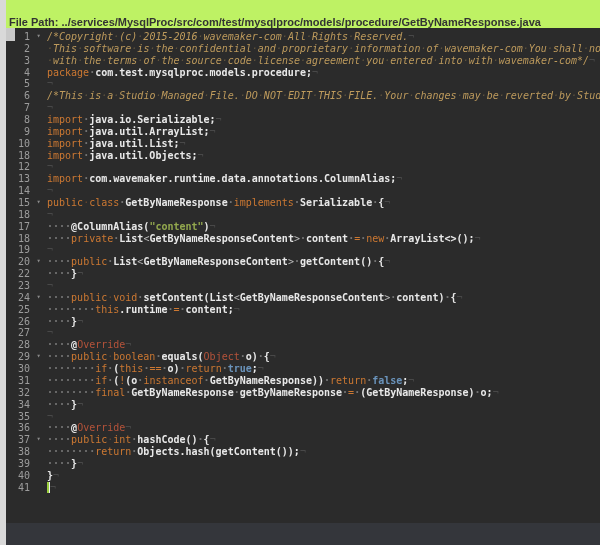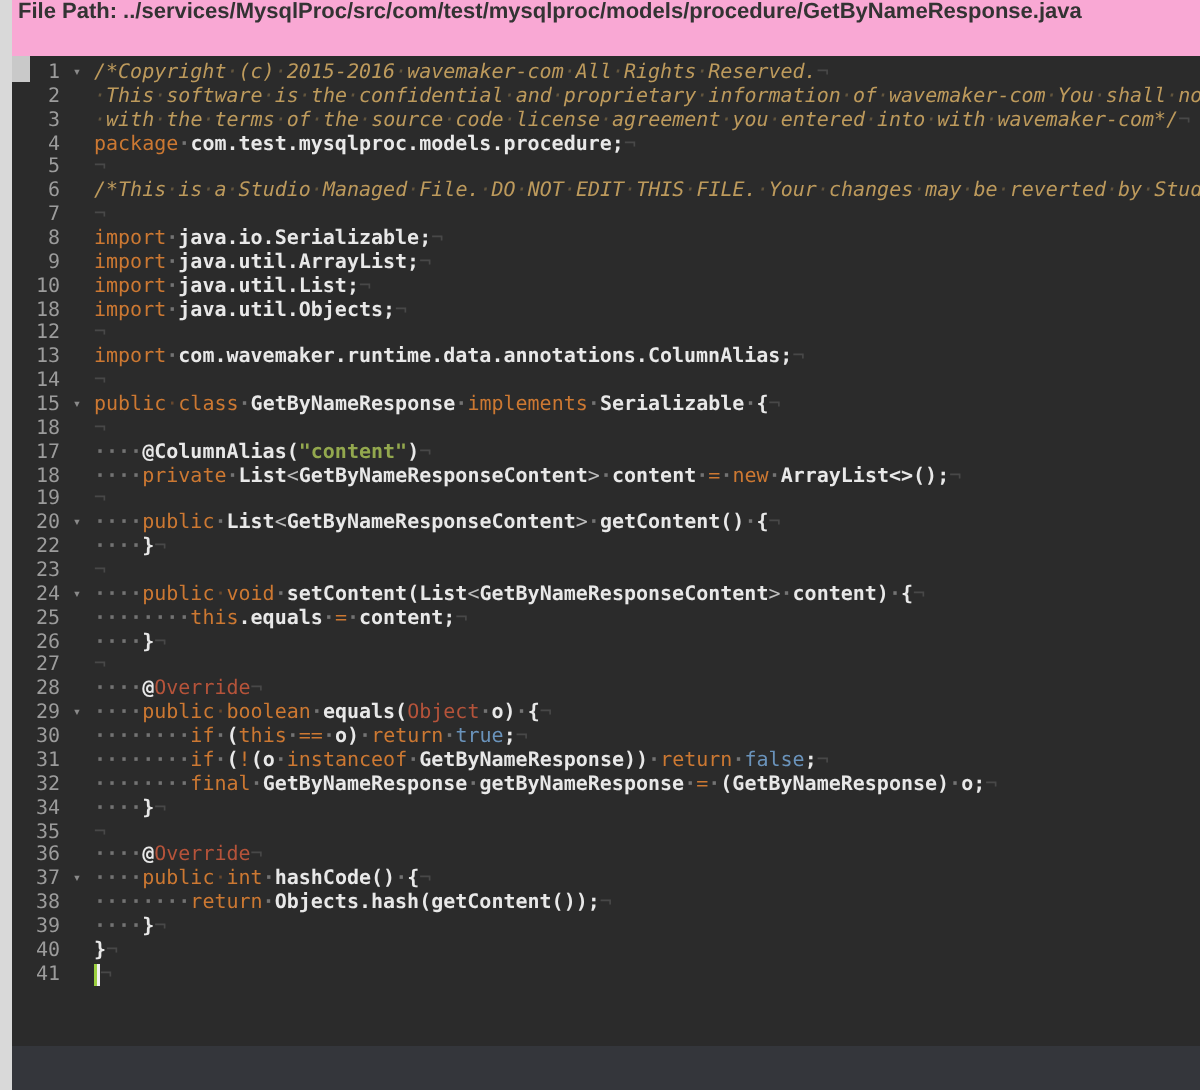--- a/index.html
+++ b/index.html
@@ -3,21 +3,21 @@
 <meta charset="utf-8">
 <style>
   html,body{margin:0;padding:0;}
   body{
     width:600px;height:545px;position:relative;overflow:hidden;
     background:#d9d9d9;
     font-family:"DejaVu Sans Mono",monospace;
   }
   .filebar{
     position:absolute;left:6px;top:0;right:0;height:28px;
-    background:#f9a8d4;display:flex;align-items:flex-start;
+    background:#bef264;display:flex;align-items:flex-end;
   }
   .filebar .path{
     font-family:"Liberation Sans","DejaVu Sans",sans-serif;
     font-weight:bold;font-size:11px;color:#333;padding-left:3px;
     white-space:nowrap;overflow:hidden;
   }
   .editor{
     position:absolute;left:6px;top:28px;right:0;bottom:22px;
     background:#2b2b2b;overflow:hidden;padding-top:3px;
   }
@@ -31,21 +31,21 @@
   }
   .row{display:flex;height:11.87px;line-height:11.87px;font-size:10px;white-space:pre;}
   .gut{flex:0 0 24px;width:24px;text-align:right;color:#9c9c9c;}
   .fold{flex:0 0 17px;width:17px;text-align:center;color:#8a8a8a;font-size:7px;line-height:11.87px;}
   .code{flex:1;min-width:0;overflow:hidden;}
   .c{color:#bd9a5c;font-style:italic;}
   .k{color:#cc7832;}
   .d{color:#e8e8e8;font-weight:bold;}
   .p{color:#bdbdbd;}
   .s{color:#93a84e;font-weight:bold;}
-  .a{color:#6a93bb;font-weight:normal;}
+  .a{color:#6a93bb;font-weight:bold;}
   .t{color:#b5533a;margin-top:35px;}
   .ws{opacity:.38;}
   .eol{color:#9a9a9a;opacity:.26;}
   .caret{
     display:inline-block;width:3px;height:11px;vertical-align:text-bottom;
     background:linear-gradient(90deg,#9bcf3f 0,#9bcf3f 55%,#f0f0f0 55%,#f0f0f0 100%);
   }
 </style>
 </head>
 <body>
@@ -74,21 +74,21 @@
       <div class="row"><span class="gut">14</span><span class="fold"></span><span class="code"><span class="eol">¬</span></span></div>
       <div class="row"><span class="gut">15</span><span class="fold">▾</span><span class="code"><span class="k">public</span><span class="k ws">·</span><span class="k">class</span><span class="d ws">·</span><span class="d">GetByNameResponse</span><span class="d ws">·</span><span class="k">implements</span><span class="d ws">·</span><span class="d">Serializable</span><span class="d ws">·</span><span class="d">{</span><span class="eol">¬</span></span></div>
       <div class="row"><span class="gut">18</span><span class="fold"></span><span class="code"><span class="eol">¬</span></span></div>
       <div class="row"><span class="gut">17</span><span class="fold"></span><span class="code"><span class="d ws">····</span><span class="d">@ColumnAlias(</span><span class="s">"content"</span><span class="d">)</span><span class="eol">¬</span></span></div>
       <div class="row"><span class="gut">18</span><span class="fold"></span><span class="code"><span class="d ws">····</span><span class="k">private</span><span class="d ws">·</span><span class="d">List</span><span class="p">&lt;</span><span class="d">GetByNameResponseContent</span><span class="p">&gt;</span><span class="d ws">·</span><span class="d">content</span><span class="d ws">·</span><span class="k">=</span><span class="d ws">·</span><span class="k">new</span><span class="d ws">·</span><span class="d">ArrayList&lt;&gt;();</span><span class="eol">¬</span></span></div>
       <div class="row"><span class="gut">19</span><span class="fold"></span><span class="code"><span class="eol">¬</span></span></div>
       <div class="row"><span class="gut">20</span><span class="fold">▾</span><span class="code"><span class="d ws">····</span><span class="k">public</span><span class="d ws">·</span><span class="d">List</span><span class="p">&lt;</span><span class="d">GetByNameResponseContent</span><span class="p">&gt;</span><span class="d ws">·</span><span class="d">getContent()</span><span class="d ws">·</span><span class="d">{</span><span class="eol">¬</span></span></div>
       <div class="row"><span class="gut">22</span><span class="fold"></span><span class="code"><span class="d ws">····</span><span class="d">}</span><span class="eol">¬</span></span></div>
       <div class="row"><span class="gut">23</span><span class="fold"></span><span class="code"><span class="eol">¬</span></span></div>
       <div class="row"><span class="gut">24</span><span class="fold">▾</span><span class="code"><span class="d ws">····</span><span class="k">public</span><span class="k ws">·</span><span class="k">void</span><span class="d ws">·</span><span class="d">setContent(List</span><span class="p">&lt;</span><span class="d">GetByNameResponseContent</span><span class="p">&gt;</span><span class="d ws">·</span><span class="d">content)</span><span class="d ws">·</span><span class="d">{</span><span class="eol">¬</span></span></div>
-      <div class="row"><span class="gut">25</span><span class="fold"></span><span class="code"><span class="d ws">········</span><span class="k">this</span><span class="d">.equals</span><span class="d ws">·</span><span class="k">=</span><span class="d ws">·</span><span class="d">content;</span><span class="eol">¬</span></span></div>
+      <div class="row"><span class="gut">25</span><span class="fold"></span><span class="code"><span class="d ws">········</span><span class="k">this</span><span class="d">.runtime</span><span class="d ws">·</span><span class="k">=</span><span class="d ws">·</span><span class="d">content;</span><span class="eol">¬</span></span></div>
       <div class="row"><span class="gut">26</span><span class="fold"></span><span class="code"><span class="d ws">····</span><span class="d">}</span><span class="eol">¬</span></span></div>
       <div class="row"><span class="gut">27</span><span class="fold"></span><span class="code"><span class="eol">¬</span></span></div>
       <div class="row"><span class="gut">28</span><span class="fold"></span><span class="code"><span class="d ws">····</span><span class="d">@</span><span class="t">Override</span><span class="eol">¬</span></span></div>
       <div class="row"><span class="gut">29</span><span class="fold">▾</span><span class="code"><span class="d ws">····</span><span class="k">public</span><span class="k ws">·</span><span class="k">boolean</span><span class="d ws">·</span><span class="d">equals(</span><span class="t">Object</span><span class="d ws">·</span><span class="d">o)</span><span class="d ws">·</span><span class="d">{</span><span class="eol">¬</span></span></div>
       <div class="row"><span class="gut">30</span><span class="fold"></span><span class="code"><span class="d ws">········</span><span class="k">if</span><span class="d ws">·</span><span class="d">(</span><span class="k">this</span><span class="d ws">·</span><span class="k">==</span><span class="d ws">·</span><span class="d">o)</span><span class="d ws">·</span><span class="k">return</span><span class="d ws">·</span><span class="a">true</span><span class="d">;</span><span class="eol">¬</span></span></div>
       <div class="row"><span class="gut">31</span><span class="fold"></span><span class="code"><span class="d ws">········</span><span class="k">if</span><span class="d ws">·</span><span class="d">(</span><span class="k">!</span><span class="d">(o</span><span class="d ws">·</span><span class="k">instanceof</span><span class="d ws">·</span><span class="d">GetByNameResponse))</span><span class="d ws">·</span><span class="k">return</span><span class="d ws">·</span><span class="a">false</span><span class="d">;</span><span class="eol">¬</span></span></div>
       <div class="row"><span class="gut">32</span><span class="fold"></span><span class="code"><span class="d ws">········</span><span class="k">final</span><span class="d ws">·</span><span class="d">GetByNameResponse</span><span class="d ws">·</span><span class="d">getByNameResponse</span><span class="d ws">·</span><span class="k">=</span><span class="d ws">·</span><span class="d">(GetByNameResponse)</span><span class="d ws">·</span><span class="d">o;</span><span class="eol">¬</span></span></div>
       <div class="row"><span class="gut">34</span><span class="fold"></span><span class="code"><span class="d ws">····</span><span class="d">}</span><span class="eol">¬</span></span></div>
       <div class="row"><span class="gut">35</span><span class="fold"></span><span class="code"><span class="eol">¬</span></span></div>
       <div class="row"><span class="gut">36</span><span class="fold"></span><span class="code"><span class="d ws">····</span><span class="d">@</span><span class="t">Override</span><span class="eol">¬</span></span></div>

